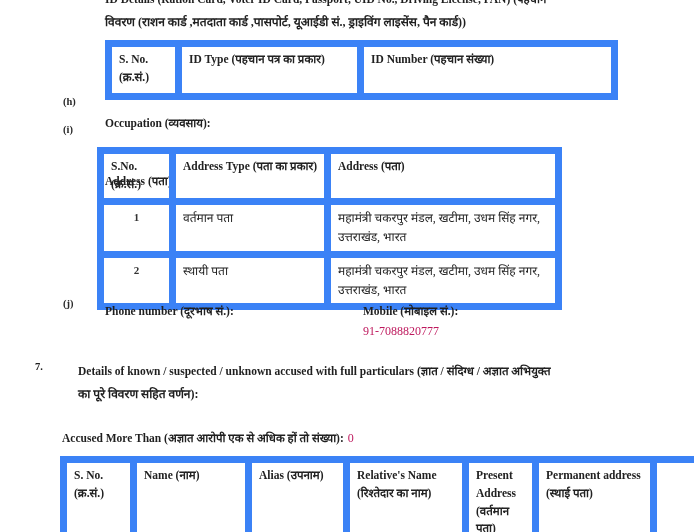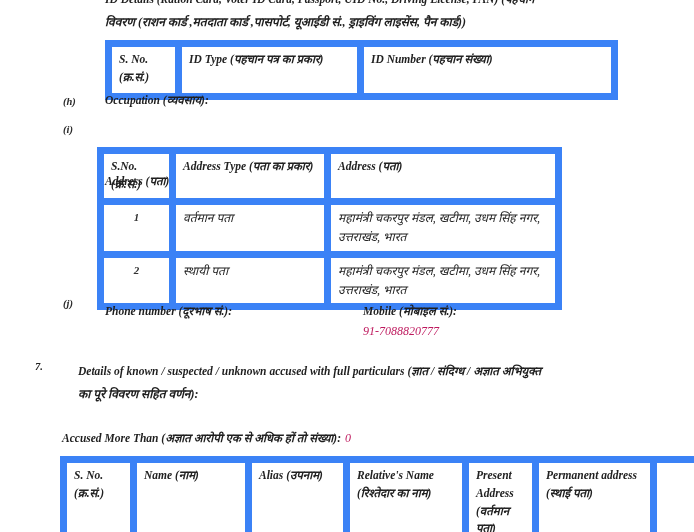--- a/index.html
+++ b/index.html
@@ -5,21 +5,21 @@
   html,body{margin:0;padding:0;background:#fff;}
   .page{
     position:relative;
     width:694px;height:532px;
     background:#ffffff;
     overflow:hidden;
     font-family:"Liberation Serif", serif;
     color:#1f1f1f;
     filter:blur(0.35px);
   }
-  .abs{position:absolute;font-style:italic;}
+  .abs{position:absolute;}
   .eng{font-size:11.5px;font-weight:bold;}
   .marker{font-size:10.5px;font-weight:bold;color:#2a2a2a;}
   .num{font-size:10.5px;font-weight:bold;}
   table{border-collapse:collapse;table-layout:fixed;}
   .doc-table{border:1.5px solid #949494;}
   .doc-table td{
     border:7px solid #3b82f6;
     padding:4px 7px;
     vertical-align:top;
     font-size:11.5px;
@@ -49,21 +49,21 @@
     <tbody>
         <tr>
       <td class="hdr" style="height:38px;">S. No. (क्र.सं.)</td>
       <td class="hdr">ID Type (पहचान पत्र का प्रकार)</td>
       <td class="hdr">ID Number (पहचान संख्या)</td>
     </tr>
   </tbody>
     </table>
 
   <div class="abs marker" style="left:63px;top:96px;">(h)</div>
-  <div class="abs eng" style="left:105px;top:92px;text-align:center;">Occupation (व्यवसाय):</div>
+  <div class="abs eng" style="left:105px;top:115px;text-align:center;">Occupation (व्यवसाय):</div>
 
   <div class="abs marker" style="left:63px;top:124px;">(i)</div>
   <div class="abs eng" style="left:105px;top:127px;margin-top:46px;">Address (पता):</div>
 
   <table class="doc-table abs" style="left:97px;top:147px;width:465px;padding-left:36px;">
     <colgroup>
         <col style="width:72px">
         <col style="width:155px">
         <col>
       </colgroup>

